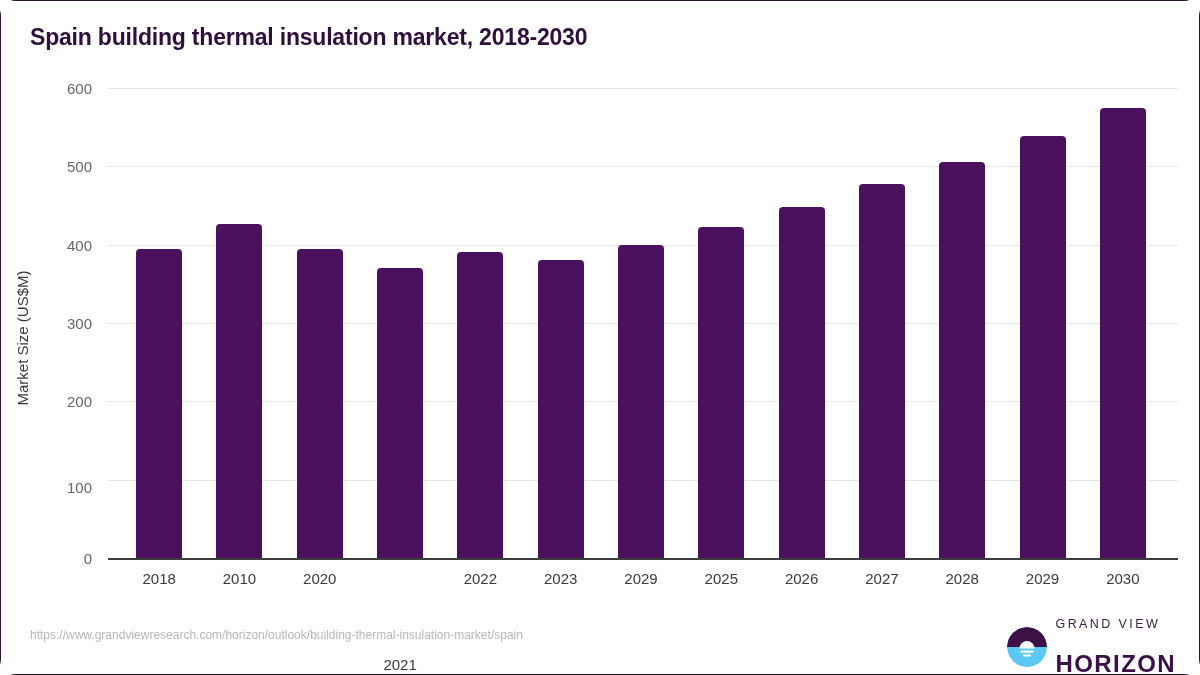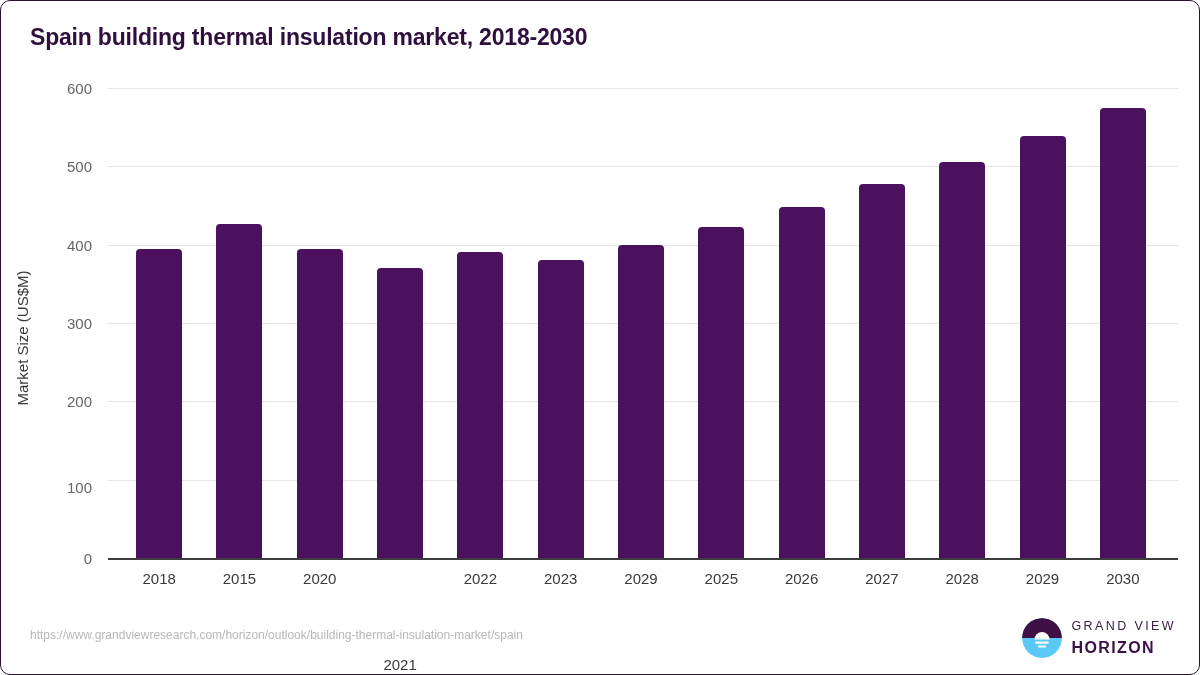--- a/index.html
+++ b/index.html
@@ -8,21 +8,21 @@
     background: #ffffff;
   }
   body {
     font-family: "Liberation Sans", sans-serif;
   }
   #page {
     position: relative;
     width: 1200px;
     height: 675px;
     background: #ffffff;
-    border-radius: 8px;
+    border-radius: 16px;
     overflow: hidden;
     box-sizing: border-box;
   }
   
   #frame {
     position: absolute;
     inset: 0;
     border: 1px solid #2b1430;
     border-radius: 10px;
     pointer-events: none;
@@ -136,25 +136,25 @@
   #logo-words {
     line-height: 1;
   }
   #logo-top-word {
     font-size: 12.5px;
     letter-spacing: 2.4px;
     color: #3a2140;
     font-weight: normal;
   }
   #logo-bottom-word {
-    font-size: 16px;
+    font-size: 24px;
     letter-spacing: 1.4px;
     color: #3a1046;
     font-weight: bold;
-    margin-top: 7px;
+    margin-top: 21px;
   }
 </style>
 </head>
 <body>
 
 <div id="page">
 
   <div id="frame"></div>
 
   <div id="chart-title">Spain building thermal insulation market, 2018-2030</div>
@@ -180,21 +180,21 @@
         <div class="ytick" style="top: 78.3333px;">500</div>
         <div class="ytick" style="top: 0px;">600</div>
       </div>
     <div id="bars">
         <div class="bar-group" style="left: 28.1538px; height: 470px;">
           <div class="bar" title="2018: 395" style="height: 309.417px; background: rgb(75, 17, 94);"></div>
           <div class="xtick">2018</div>
         </div>
         <div class="bar-group" style="left: 108.462px; height: 470px;">
           <div class="bar" title="2019: 427" style="height: 334.483px; background: rgb(75, 17, 94);"></div>
-          <div class="xtick">2015</div>
+          <div class="xtick">2010</div>
         </div>
         <div class="bar-group" style="left: 188.769px; height: 470px;">
           <div class="bar" title="2020: 395" style="height: 309.417px; background: rgb(75, 17, 94);"></div>
           <div class="xtick">2020</div>
         </div>
         <div class="bar-group" style="left: 269.077px; height: 384px;">
           <div class="bar" title="2021: 370" style="height: 289.833px; background: rgb(75, 17, 94);"></div>
           <div class="xtick">2021</div>
         </div>
         <div class="bar-group" style="left: 349.385px; height: 470px;">

